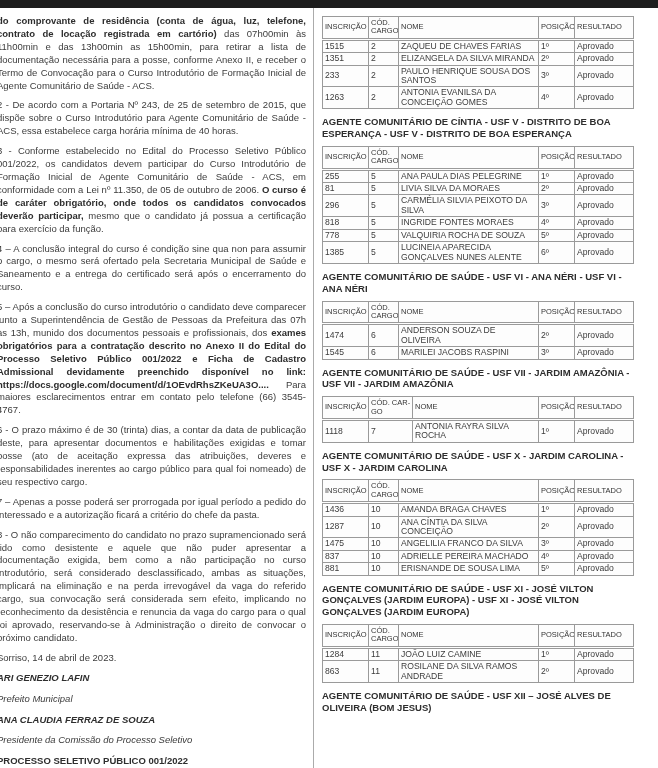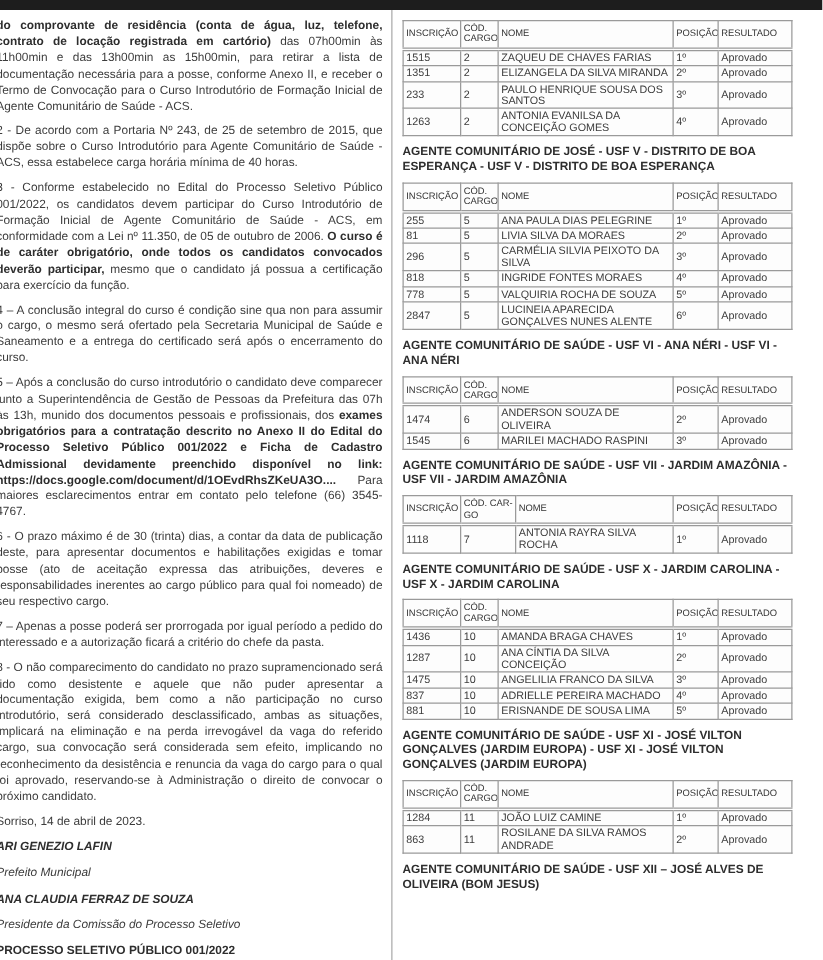--- a/index.html
+++ b/index.html
@@ -124,21 +124,21 @@
                 <td>1263</td>
                 <td>2</td>
                 <td>ANTONIA EVANILSA DA CONCEIÇÃO GOMES</td>
                 <td>4º</td>
                 <td>Aprovado</td>
               </tr>
             </tbody>
     </table>
   </div>
         <div class="section">
-    <h3 class="section-heading">AGENTE COMUNITÁRIO DE JOSÉ - USF V - DISTRITO DE BOA ESPERANÇA - USF V - DISTRITO DE BOA ESPERANÇA</h3>
+    <h3 class="section-heading">AGENTE COMUNITÁRIO DE CÍNTIA - USF V - DISTRITO DE BOA ESPERANÇA - USF V - DISTRITO DE BOA ESPERANÇA</h3>
     <table class="results-table">
       <colgroup>
         <col class="c1">
               <col class="c2">
               <col class="c3">
               <col class="c4">
               <col class="c5">
       </colgroup>
       <thead>
         <tr>
@@ -179,21 +179,21 @@
                 <td>Aprovado</td>
               </tr>
               <tr>
                 <td>778</td>
                 <td>5</td>
                 <td>VALQUIRIA ROCHA DE SOUZA</td>
                 <td>5º</td>
                 <td>Aprovado</td>
               </tr>
               <tr>
-                <td>2847</td>
+                <td>1385</td>
                 <td>5</td>
                 <td>LUCINEIA APARECIDA GONÇALVES NUNES ALENTE</td>
                 <td>6º</td>
                 <td>Aprovado</td>
               </tr>
             </tbody>
     </table>
   </div>
         <div class="section">
     <h3 class="section-heading">AGENTE COMUNITÁRIO DE SAÚDE - USF VI - ANA NÉRI - USF VI - ANA NÉRI</h3>
@@ -218,21 +218,21 @@
               <tr>
                 <td>1474</td>
                 <td>6</td>
                 <td>ANDERSON SOUZA DE OLIVEIRA</td>
                 <td>2º</td>
                 <td>Aprovado</td>
               </tr>
               <tr>
                 <td>1545</td>
                 <td>6</td>
-                <td>MARILEI MACHADO RASPINI</td>
+                <td>MARILEI JACOBS RASPINI</td>
                 <td>3º</td>
                 <td>Aprovado</td>
               </tr>
             </tbody>
     </table>
   </div>
         <div class="section">
     <h3 class="section-heading">AGENTE COMUNITÁRIO DE SAÚDE - USF VII - JARDIM AMAZÔNIA - USF VII - JARDIM AMAZÔNIA</h3>
     <table class="results-table">
       <colgroup>

